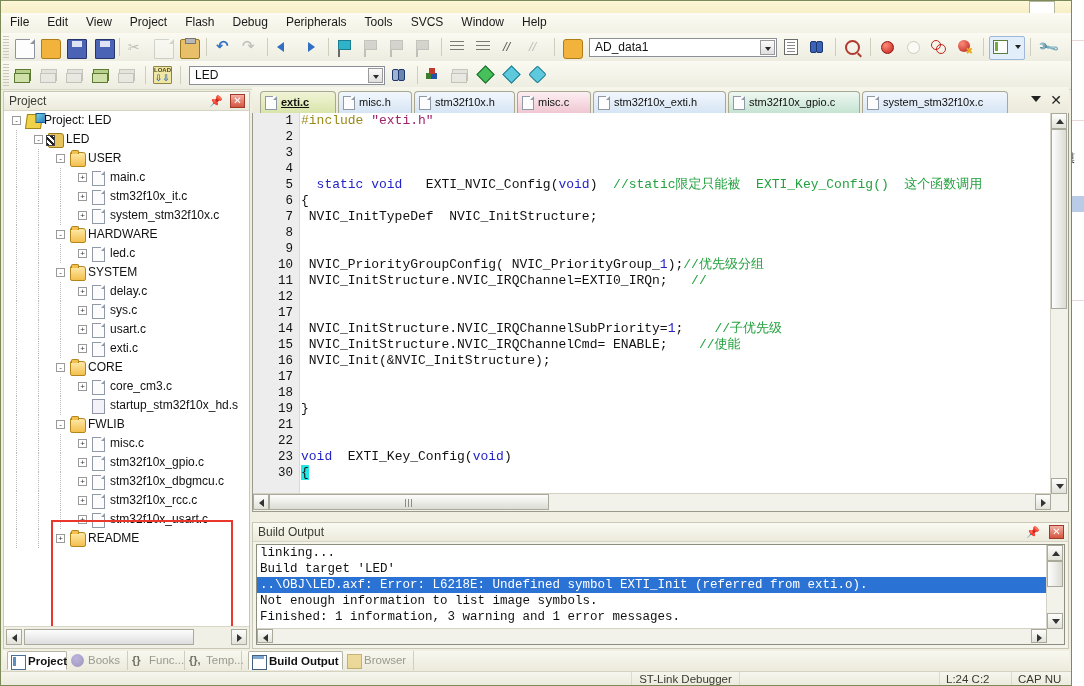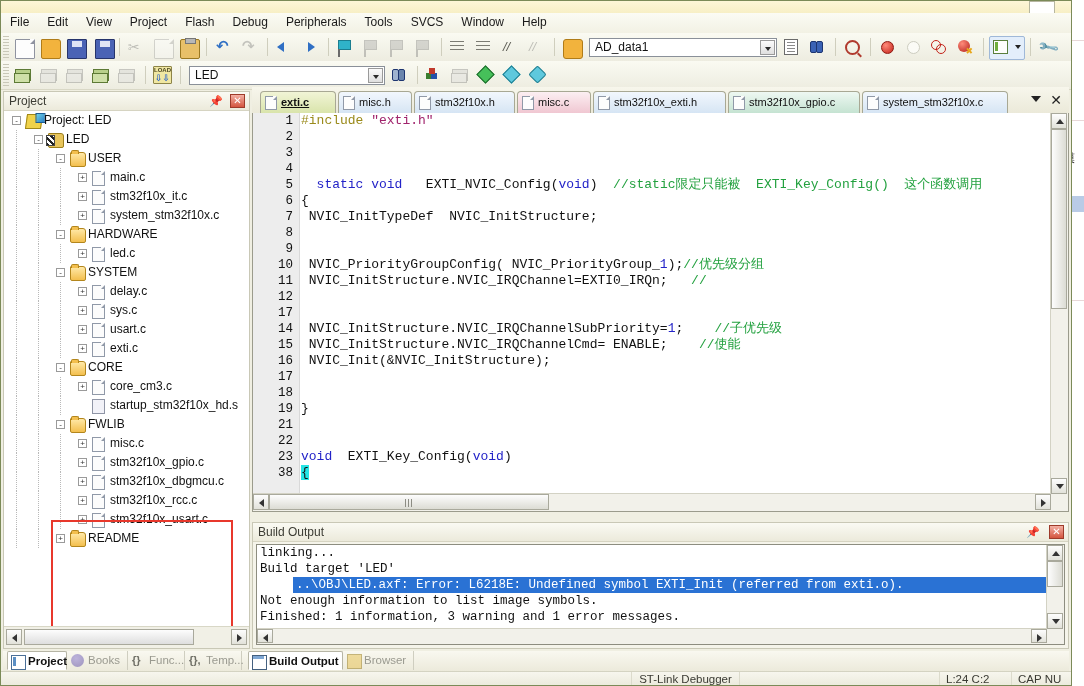--- a/index.html
+++ b/index.html
@@ -323,21 +323,21 @@
   }
   #buildbody{
     position:absolute;left:3px;top:21px;right:3px;bottom:3px;
     background:#ffffff;border:1px solid #8d8d80;box-sizing:border-box;overflow:hidden;
   }
   #buildlines{
     position:absolute;left:0;top:0;right:17px;bottom:16px;
     font-family:"Liberation Mono","DejaVu Sans Mono",monospace;font-size:12.5px;
   }
   .bline{height:16px;line-height:16px;white-space:pre;padding-left:3px;color:#111;}
-  .bline.sel{background:#2a72d4;color:#ffffff;margin-left:36px;}
+  .bline.sel{background:#2a72d4;color:#ffffff;}
 
   
   #bottomtabs{
     position:absolute;left:2px;top:650px;width:1066px;height:20px;
     background:linear-gradient(to bottom,#f9f8f0,#eceadb);
   }
   .btab{
     position:absolute;top:0;height:19px;line-height:18px;font-size:11.5px;
     padding-left:20px;padding-right:7px;box-sizing:border-box;color:#9a9a90;
     white-space:nowrap;cursor:default;border-right:1px solid #cfcec0;
@@ -790,21 +790,21 @@
           <div class="cline"><span class="cln">17</span></div>
           <div class="cline"><span class="cln">14</span><span class="ctxt"><span> NVIC_InitStructure.NVIC_IRQChannelSubPriority=</span><span class="num">1</span><span>;    </span><span class="cmt">//子优先级</span></span></div>
           <div class="cline"><span class="cln">15</span><span class="ctxt"><span> NVIC_InitStructure.NVIC_IRQChannelCmd= ENABLE;    </span><span class="cmt">//使能</span></span></div>
           <div class="cline"><span class="cln">16</span><span class="ctxt"><span> NVIC_Init(&amp;NVIC_InitStructure);</span></span></div>
           <div class="cline"><span class="cln">17</span><span class="ctxt"></span></div>
           <div class="cline"><span class="cln">18</span><span class="ctxt"></span></div>
           <div class="cline"><span class="cln">19</span><span class="ctxt"><span>}</span></span></div>
           <div class="cline"><span class="cln">21</span><span class="ctxt"></span></div>
           <div class="cline"><span class="cln">22</span><span class="ctxt"></span></div>
           <div class="cline"><span class="cln">23</span><span class="ctxt"><span class="kw">void</span><span>  EXTI_Key_Config(</span><span class="kw">void</span><span>)</span></span></div>
-          <div class="cline"><span class="cln">38</span><span class="ctxt"><span class="brkhl">{</span></span></div>
+          <div class="cline"><span class="cln">30</span><span class="ctxt"><span class="brkhl">{</span></span></div>
         </div>
       <div class="vsb">
         <div class="up"></div>
         <div class="vth" style="top:16px;height:180px"></div>
         <div class="dn2"></div>
       </div>
       <div class="hsb">
         <div class="lf"></div>
         <div class="hth" style="left:16px;width:280px"></div>
         <div class="rt"></div>

